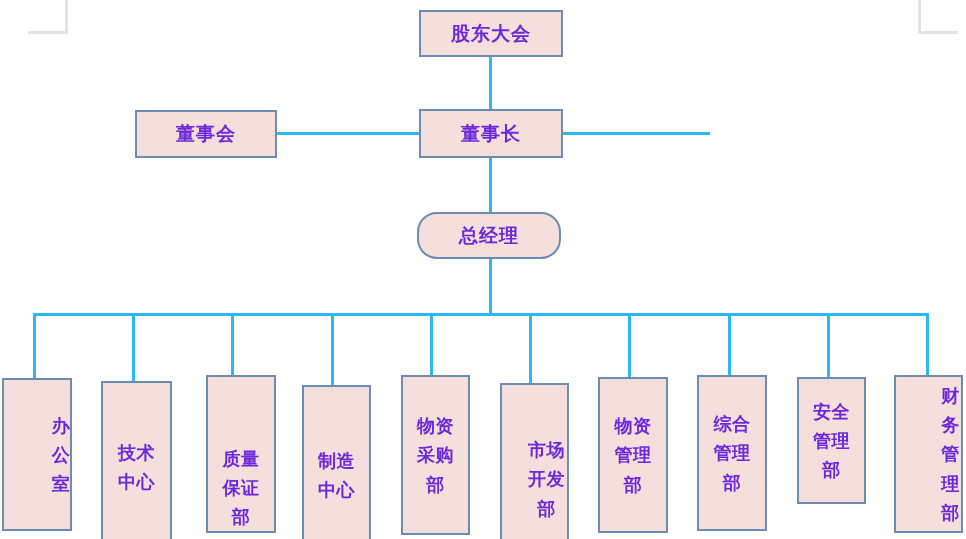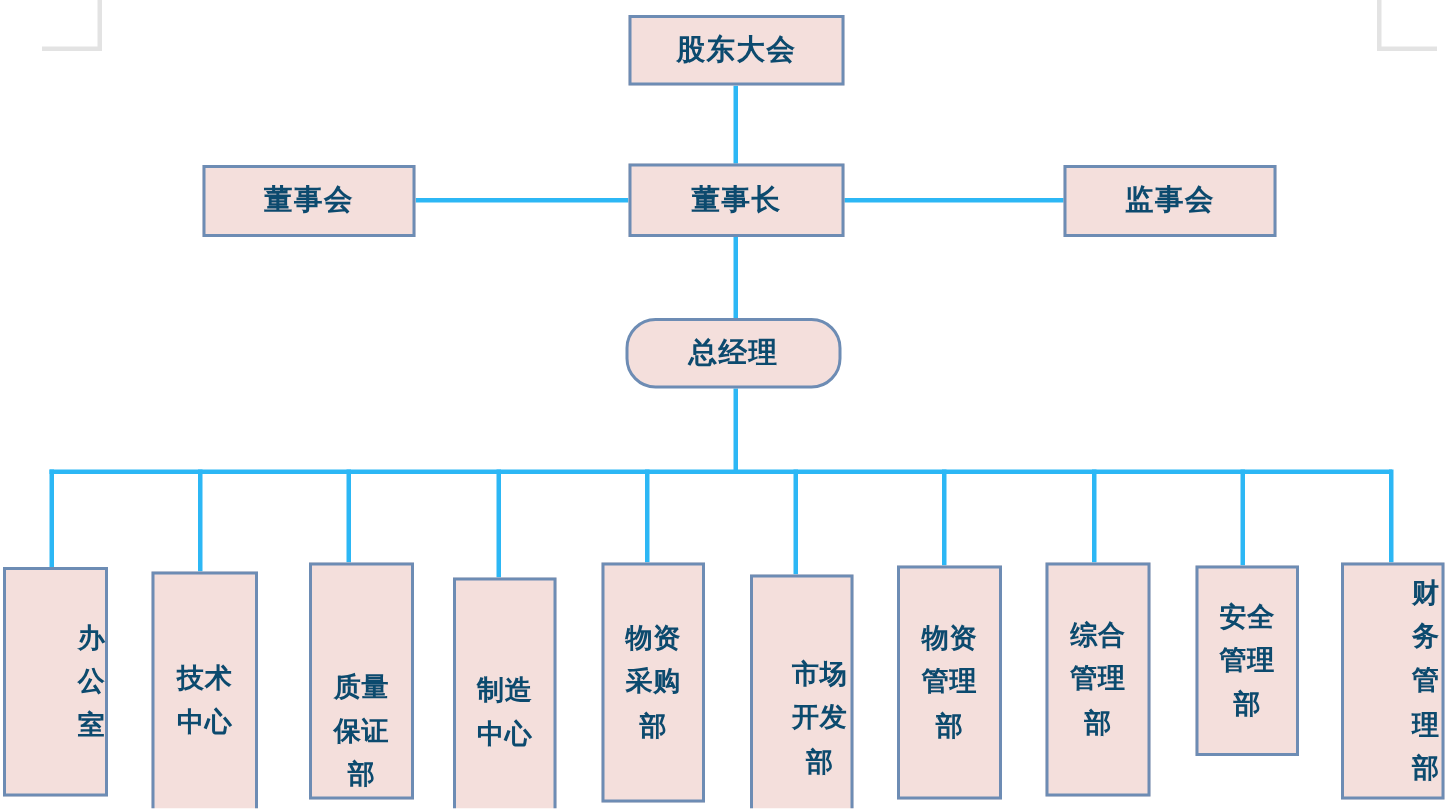--- a/index.html
+++ b/index.html
@@ -43,21 +43,21 @@
   
   .node {
     position: absolute;
     box-sizing: border-box;
     background: #f4dfdc;
     border: 2px solid #6d8cb4;
     display: flex;
     align-items: center;
     justify-content: center;
     text-align: center;
-    color: #0c4a6e;
+    color: #6d28d9;
     font-weight: bold;
     letter-spacing: 1px;
   }
   .node .label {
     display: block;
     line-height: 1.55;
     white-space: pre-line;
   }
   .node.wide {
     font-size: 19px;
@@ -112,23 +112,20 @@
   </div>
 
   <div class="node wide" style="left:135px; top:110px; width:142px; height:48px;">
     <span class="label">董事会</span>
   </div>
 
   <div class="node wide" style="left:419px; top:109px; width:144px; height:49px;text-align:right;">
     <span class="label">董事长</span>
   </div>
 
-  <div class="node wide" style="left:709px; top:110px; width:142px; height:48px;">
-    <span class="label">监事会</span>
-  </div>
 
   <div class="node wide" style="left:417px; top:212px; width:144px; height:47px;border-radius:20px;">
     <span class="label">总经理</span>
   </div>
 
   <div class="node dept" style="left:2px; top:378px; width:70px; height:153px;padding-left:48px;">
     <span class="label">办公
 室</span>
   </div>
 

